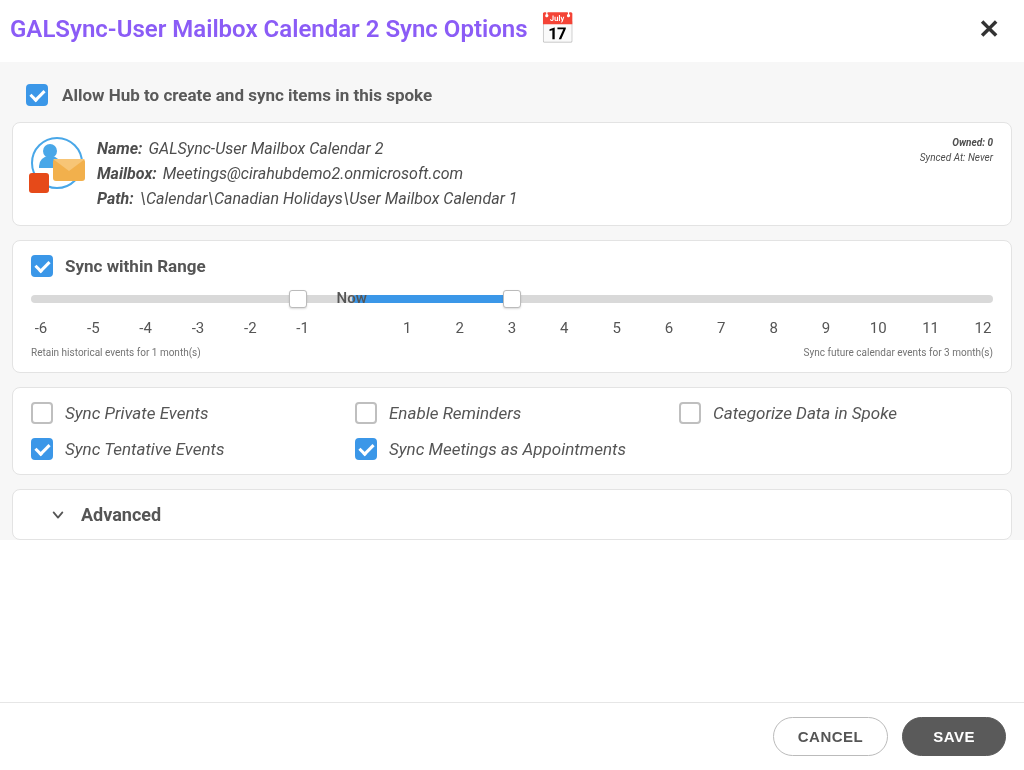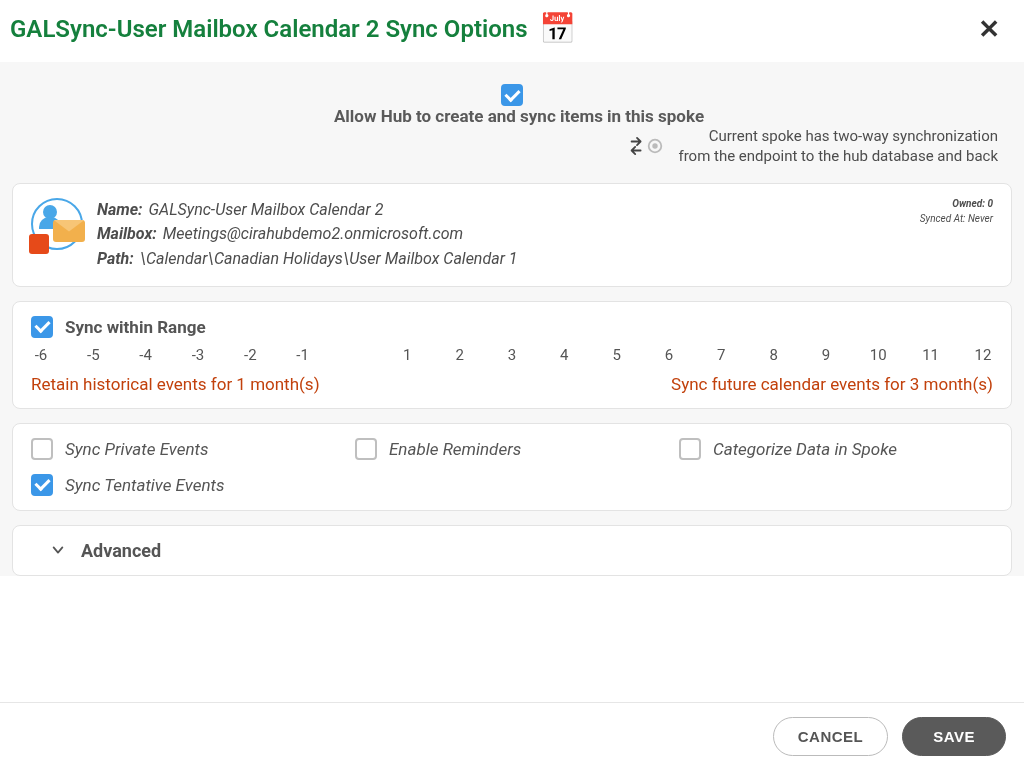--- a/index.html
+++ b/index.html
@@ -13,21 +13,21 @@
   }
   .header {
     display: flex;
     align-items: center;
     padding: 14px 20px 18px 10px;
     border-bottom: 0;
   }
   .header-title {
     font-size: 24px;
     font-weight: 600;
-    color: #15803d;
+    color: #8b5cf6;
     margin-right: 12px;
   }
   .calendar-emoji {
     font-size: 30px;
     line-height: 1;
   }
   .close-btn {
     margin-left: auto;
     font-size: 26px;
     font-weight: 700;
@@ -36,21 +36,20 @@
     padding: 0 4px;
   }
   .content {
     background: #f7f7f7;
     padding: 14px 12px 0 12px;
   }
   .row-allow {
     display: flex;
     align-items: center;
     padding: 8px 14px 16px 14px;
-    flex-direction: column;
   }
   .checkbox {
     width: 22px;
     height: 22px;
     border-radius: 4px;
     border: 2px solid #bfbfbf;
     background: #fff;
     display: inline-flex;
     align-items: center;
     justify-content: center;
@@ -181,21 +180,21 @@
     transform: translateX(-50%); cursor: pointer;
     box-shadow: 0 1px 2px rgba(0,0,0,0.15);
   }
   .ticks {
     display: flex; justify-content: space-between; margin-top: 4px;
     font-size: 15px; color: #555;
   }
   .ticks span { width: 20px; text-align: center; }
   .range-footer {
     display: flex; justify-content: space-between;
-    font-size: 17px; color: #c2410c; margin-top: 10px;
+    font-size: 10px; color: #737373; margin-top: 10px;
   }
   .options-grid {
     display: grid;
     grid-template-columns: 1fr 1fr 1fr;
     row-gap: 14px;
     column-gap: 10px;
   }
   .opt {
     display: flex; align-items: center; font-style: italic;
   }
@@ -235,34 +234,20 @@
   <span class="header-title">GALSync-User Mailbox Calendar 2 Sync Options</span>
   <span class="calendar-emoji">📅</span>
   <span class="close-btn">✕</span>
 </div>
 
 <div class="content">
 
   <div class="row-allow">
     <span class="checkbox checked"></span>
     <span class="allow-label">Allow Hub to create and sync items in this spoke</span>
-    <div class="sync-mode">
-      <span class="sync-icon">
-        <svg viewBox="0 0 40 24" width="36" height="22">
-          <path d="M4 7 L14 7 M14 7 L10 3 M14 7 L10 11" stroke="#444" stroke-width="2" fill="none" stroke-linecap="round"></path>
-          <path d="M14 17 L4 17 M4 17 L8 13 M4 17 L8 21" stroke="#444" stroke-width="2" fill="none" stroke-linecap="round"></path>
-          <circle cx="30" cy="12" r="7" fill="none" stroke="#bbb" stroke-width="2"></circle>
-          <circle cx="30" cy="12" r="3" fill="#bbb"></circle>
-        </svg>
-      </span>
-      <div class="sync-desc">
-        <div>Current spoke has two-way synchronization</div>
-        <div>from the endpoint to the hub database and back</div>
-      </div>
-    </div>
   </div>
 
   <div class="card info-card">
     <div class="info-avatar">
       <div class="circle"></div>
       <div class="person"></div>
       <div class="body"></div>
       <div class="env"></div>
       <div class="o365"></div>
     </div>
@@ -286,20 +271,27 @@
         <span>Synced At:</span>
         <span>Never</span>
       </div>
     </div>
   </div>
 
   <div class="card">
     <div class="range-header">
       <span class="checkbox checked"></span>
       <span class="range-title">Sync within Range</span>
+    </div>
+    <div class="slider-wrap">
+      <div class="track"></div>
+      <div class="track-active" id="track-active" style="left: 33.3333%; width: 16.6667%;"></div>
+      <span class="now-label" id="now-label" style="left: 33.3333%;">Now</span>
+      <div class="handle" id="handle-low" style="left: 27.7778%;"></div>
+      <div class="handle" id="handle-high" style="left: 50%;"></div>
     </div>
     <div class="ticks" id="ticks">
         <span>-6</span>
         <span>-5</span>
         <span>-4</span>
         <span>-3</span>
         <span>-2</span>
         <span>-1</span>
         <span></span>
         <span>1</span>
@@ -332,20 +324,24 @@
         <span class="opt-label">Enable Reminders</span>
       </div>
       <div class="opt">
         <span class="checkbox"></span>
         <span class="opt-label">Categorize Data in Spoke</span>
       </div>
       <div class="opt">
         <span class="checkbox checked"></span>
         <span class="opt-label">Sync Tentative Events</span>
       </div>
+      <div class="opt">
+        <span class="checkbox checked"></span>
+        <span class="opt-label">Sync Meetings as Appointments</span>
+      </div>
       <div></div>
     </div>
   </div>
 
   <div class="card advanced">
     <span class="chevron">
       <svg viewBox="0 0 16 16">
           <path d="M3 5 L8 11 L13 5" fill="none" stroke="#555" stroke-width="2" stroke-linecap="round" stroke-linejoin="round"></path>
         </svg>
     </span>

